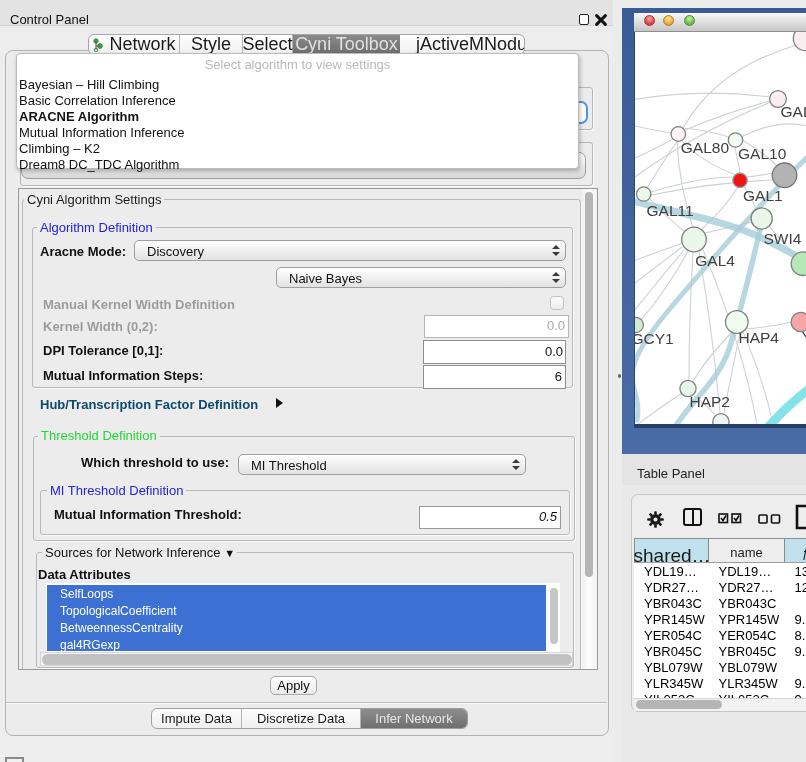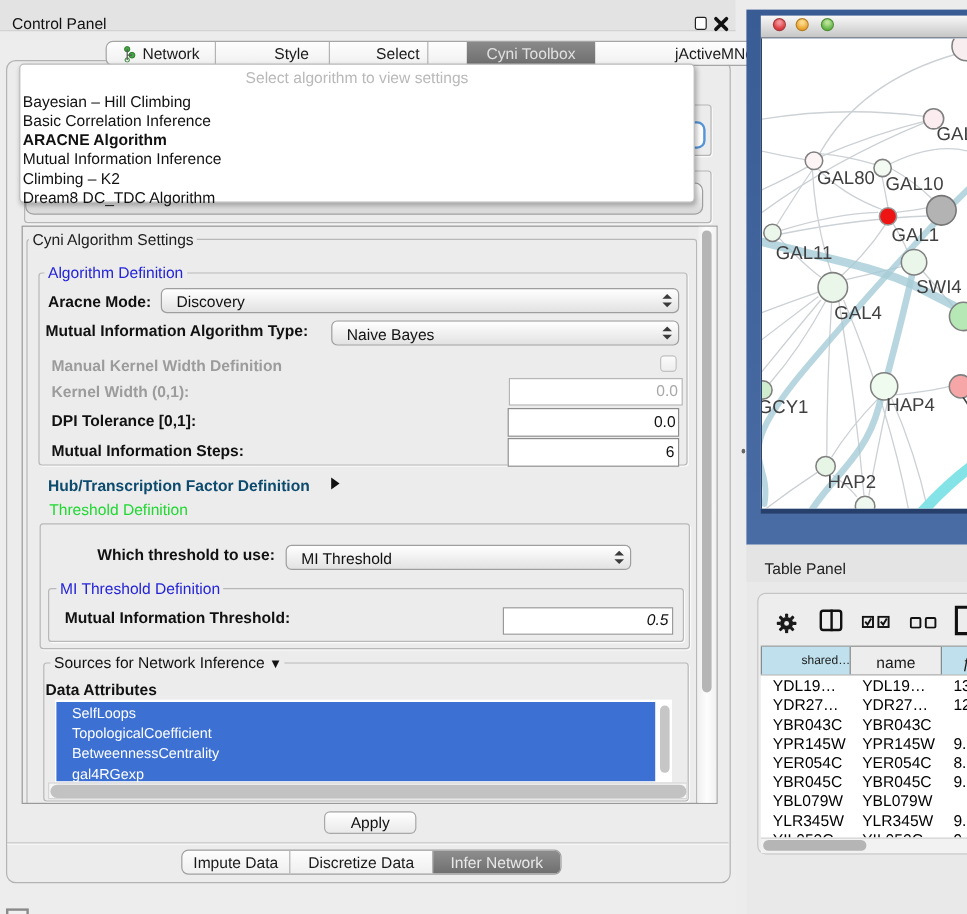--- a/index.html
+++ b/index.html
@@ -21,21 +21,21 @@
 <div class="abs" style="left:0;top:6;width:613px;height:26px;background:#e3e3e3;border-bottom:1px solid #d2d2d2;"></div>
 <div class="abs" style="left:10px;top:12px;font-size:13px;color:#111;">Control Panel</div>
 <div class="abs" style="left:579px;top:14px;width:10px;height:11px;border:1.7px solid #222;border-radius:2px;background:#fff;"></div>
 <svg class="abs" style="left:594px;top:13px;" width="14" height="14" viewBox="0 0 14 14">
     <path d="M2.6 2.6 L11.4 11.4 M11.4 2.6 L2.6 11.4" stroke="#111" stroke-width="3" stroke-linecap="round"></path>
   </svg>
 <div class="abs" style="left:0;top:33px;width:613px;height:729px;background:#ededed;"></div>
 
 <div class="abs" style="left:5px;top:50px;width:604px;height:686px;background:#ececec;border:1px solid #b3b3b3;border-radius:8px;"></div>
 
-<div id="toptabs" class="abs" style="left:88px;top:34px;height:21px;display:flex;border:1px solid #a6a6a6;border-radius:6px;overflow:hidden;background:linear-gradient(#fefefe,#f0f0f0);font-size:13px;color:#1a1a1a;gap:32px;">
+<div id="toptabs" class="abs" style="left:88px;top:34px;height:21px;display:flex;border:1px solid #a6a6a6;border-radius:6px;overflow:hidden;background:linear-gradient(#fefefe,#f0f0f0);font-size:18px;color:#1a1a1a;">
   <div style="width:91px;display:flex;align-items:center;justify-content:center;border-right:1px solid #b3b3b3;">
     <svg width="13" height="14" viewBox="0 0 13 14" style="margin-right:4px;">
         <circle cx="4" cy="3" r="2.2" fill="#44a644" stroke="#2a7a2a" stroke-width="0.8"></circle>
         <circle cx="8" cy="8" r="2.4" fill="#44a644" stroke="#2a7a2a" stroke-width="0.8"></circle>
         <circle cx="4" cy="12" r="1.8" fill="#e6f3e6" stroke="#2a7a2a" stroke-width="0.8"></circle>
         <path d="M4 3 L4 12 M4 8 L8 8" stroke="#555" stroke-width="1" fill="none"></path>
       </svg>
     Network
   </div>
   <div style="width:63px;display:flex;align-items:center;justify-content:center;border-right:1px solid #b3b3b3;">Style</div>
@@ -56,43 +56,42 @@
 
   <div class="abs" style="left:13px;top:38px;width:541px;height:161px;border:1px solid #b8b8b8;border-radius:3px;box-shadow:1px 1px 0 #fafafa;"></div>
   <div class="abs" style="left:18px;top:31px;padding:0 3px;background:#ececec;font-size:13px;color:#2323d7;">Algorithm Definition</div>
 
   <div class="abs b" style="left:21px;top:55px;font-size:13px;color:#111;">Aracne Mode:</div>
   <div class="combo abs" style="left:115px;top:51px;width:432px;">
       <span>Discovery</span>
       <i class="up"></i>
       <i class="dn"></i>
     </div>
-  <div class="abs b" style="left:19px;top:79px;font-size:13px;color:#111;">Mutual Information Algorithm Type:</div>
   <div class="combo abs" style="left:257px;top:78px;width:290px;">
       <span>Naive Bayes</span>
       <i class="up"></i>
       <i class="dn"></i>
     </div>
 
   <div class="abs b" style="left:24px;top:108px;font-size:13px;color:#9c9c9c;">Manual Kernel Width Definition</div>
   <div class="abs" style="left:531px;top:107px;width:14px;height:14px;border:1.5px solid #c2c2c2;border-radius:3.5px;background:linear-gradient(#fbfbfb,#ededed);"></div>
-  <div class="abs b" style="left:24px;top:130px;font-size:13px;color:#9c9c9c;">Kernel Width (0,1):</div>
+  <div class="abs b" style="left:24px;top:130px;font-size:13px;color:#9c9c9c;">Kernel Width (0,2):</div>
   <div class="abs" style="left:405px;top:126px;width:145px;height:23px;border:1.5px solid #b5b5b5;background:#fff;font-size:13px;color:#a8a8a8;text-align:right;line-height:20px;padding-right:3px;">0.0</div>
   <div class="abs b" style="left:24px;top:154px;font-size:13px;color:#111;">DPI Tolerance [0,1]:</div>
   <div class="abs" style="left:404px;top:151px;width:143px;height:24px;border:1.5px solid #8e8e8e;background:#fff;font-size:13px;color:#111;text-align:right;line-height:21px;padding-right:2px;">0.0</div>
   <div class="abs b" style="left:24px;top:179px;font-size:13px;color:#111;">Mutual Information Steps:</div>
   <div class="abs" style="left:404px;top:176px;width:143px;height:24px;border:1.5px solid #8e8e8e;background:#fff;font-size:13px;color:#111;text-align:right;line-height:21px;padding-right:3px;">6</div>
 
   <div class="abs b" style="left:21px;top:208px;font-size:13px;color:#0c4a6e;">Hub/Transcription Factor Definition</div>
   <svg class="abs" style="left:254px;top:207px;" width="12" height="14" viewBox="0 0 12 14">
       <path d="M3 2 L10 7 L3 12 Z" fill="#111"></path>
     </svg>
 
   <div class="abs" style="left:14px;top:247px;width:542px;height:105px;border:1px solid #b8b8b8;border-radius:3px;box-shadow:1px 1px 0 #fafafa;"></div>
-  <div class="abs" style="left:19px;top:228px;padding:0 3px;background:#ececec;font-size:13px;color:#21d832;">Threshold Definition</div>
+  <div class="abs" style="left:19px;top:239px;padding:0 3px;background:#ececec;font-size:13px;color:#21d832;">Threshold Definition</div>
   <div class="abs b" style="left:62px;top:266px;font-size:13px;color:#111;">Which threshold to use:</div>
   <div class="combo abs" style="left:219px;top:265px;width:288px;">
       <span>MI Threshold</span>
       <i class="up"></i>
       <i class="dn"></i>
     </div>
 
   <div class="abs" style="left:21px;top:301px;width:530px;height:45px;border:1px solid #b8b8b8;border-radius:3px;box-shadow:1px 1px 0 #fafafa;"></div>
   <div class="abs" style="left:28px;top:294px;padding:0 3px;background:#ececec;font-size:13px;color:#2323d7;">MI Threshold Definition</div>
   <div class="abs b" style="left:35px;top:318px;font-size:13px;color:#111;">Mutual Information Threshold:</div>
@@ -117,21 +116,21 @@
 <div id="popup" class="abs" style="left:16px;top:53px;width:563px;height:116px;background:#fff;border:1px solid #bcbcbc;border-radius:4px;box-shadow:1px 2px 4px rgba(0,0,0,0.28);font-size:13px;color:#111;">
   <div style="text-align:center;color:#b9b9b9;margin-top:3px;height:20px;line-height:16px;">Select algorithm to view settings</div>
   <div style="padding-left:2px;line-height:16px;">Bayesian – Hill Climbing</div>
   <div style="padding-left:2px;line-height:16px;">Basic Correlation Inference</div>
   <div style="padding-left:2px;line-height:16px;font-weight:bold;">ARACNE Algorithm</div>
   <div style="padding-left:2px;line-height:16px;">Mutual Information Inference</div>
   <div style="padding-left:2px;line-height:16px;">Climbing – K2</div>
   <div style="padding-left:2px;line-height:16px;">Dream8 DC_TDC Algorithm</div>
 </div>
 
-<div class="abs" style="left:270px;top:676px;width:77px;height:19px;border:1px solid #a8a8a8;border-radius:5px;background:linear-gradient(#ffffff,#e9e9e9);font-size:13px;color:#111;text-align:center;line-height:17px;">Apply</div>
+<div class="abs" style="left:270px;top:676px;width:47px;height:19px;border:1px solid #a8a8a8;border-radius:5px;background:linear-gradient(#ffffff,#e9e9e9);font-size:13px;color:#111;text-align:center;line-height:17px;">Apply</div>
 <div class="abs" style="left:6px;top:702px;width:601px;height:1px;background:#bdbdbd;"></div>
 <div class="abs" style="left:6px;top:703px;width:601px;height:1px;background:#f8f8f8;"></div>
 
 <div class="abs" style="left:151px;top:708px;height:21px;display:flex;border:1px solid #a0a0a0;border-radius:6px;overflow:hidden;background:linear-gradient(#fdfdfd,#efefef);font-size:13px;color:#1a1a1a;">
   <div style="width:90px;display:flex;align-items:center;justify-content:center;border-right:1px solid #b3b3b3;">Impute Data</div>
   <div style="width:119px;display:flex;align-items:center;justify-content:center;border-right:1px solid #b3b3b3;">Discretize Data</div>
   <div style="width:106px;display:flex;align-items:center;justify-content:center;background:linear-gradient(#8e8e8e,#6f6f6f);color:#e8e8e8;">Infer Network</div>
 </div>
 
 <div class="abs" style="left:5px;top:757px;width:19px;height:12px;border:2px solid #8a8a8a;background:#f0f0f0;"></div>
@@ -262,21 +261,21 @@
       <rect x="13.5" y="1" width="8" height="8" rx="1"></rect>
     </g>
 </svg>
 <svg class="abs" style="left:795px;top:504px;" width="20" height="26" viewBox="0 0 20 26">
   <path d="M2 2 L12 2 L18 8 L18 24 L2 24 Z" fill="none" stroke="#111" stroke-width="2.6"></path>
 </svg>
 
 <div class="abs" style="left:633.5px;top:538px;width:172.5px;height:25px;background:#ededed;border-top:1px solid #8f8f8f;border-bottom:1px solid #9e9e9e;"></div>
 <div class="abs" style="left:633.5px;top:539px;width:75.5px;height:23px;background:#bfe0ec;border-left:1.5px solid #8a8a8a;border-right:1.5px solid #8a8a8a;"></div>
 <div class="abs" style="left:784px;top:539px;width:22px;height:23px;background:#bfe0ec;border-left:1.5px solid #8a8a8a;"></div>
-<div class="abs" style="left:633.5px;top:545px;width:75px;font-size:10px;color:#1a1a1a;text-align:right;">shared…</div>
+<div class="abs" style="left:633.5px;top:545px;width:75px;font-size:19px;color:#1a1a1a;text-align:center;">shared…</div>
 <div class="abs" style="left:709px;top:545px;width:75px;font-size:13px;color:#1a1a1a;text-align:center;">name</div>
 <div class="abs" style="left:802px;top:545px;width:10px;font-size:13px;color:#1a1a1a;">ƒA</div>
 
 <div class="abs" style="left:633.5px;top:563px;width:172.5px;height:135px;background:#fff;overflow:hidden;">
   <div class="abs" style="left:10.5px;top:1px;font-size:13px;color:#000;line-height:16px;">YDL19…<br>YDR27…<br>YBR043C<br>YPR145W<br>YER054C<br>YBR045C<br>YBL079W<br>YLR345W<br>YIL052C</div>
   <div class="abs" style="left:85px;top:1px;font-size:13px;color:#000;line-height:16px;">YDL19…<br>YDR27…<br>YBR043C<br>YPR145W<br>YER054C<br>YBR045C<br>YBL079W<br>YLR345W<br>YIL052C</div>
   <div class="abs" style="left:161px;top:1px;font-size:13px;color:#000;line-height:16px;">13<br>12<br>&nbsp;<br>9.<br>8.<br>9.<br>&nbsp;<br>9.<br>9.</div>
 </div>
 
 <div class="abs" style="left:633.5px;top:698px;width:172.5px;height:12.5px;background:#f2f2f2;border-top:1px solid #d5d5d5;"></div>

